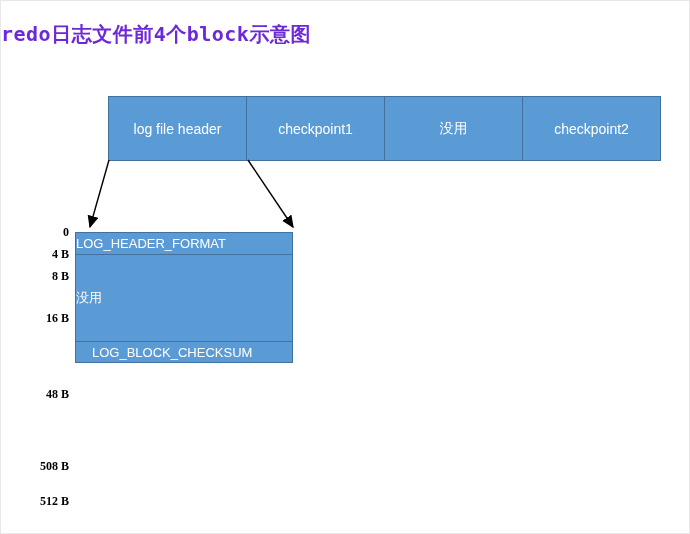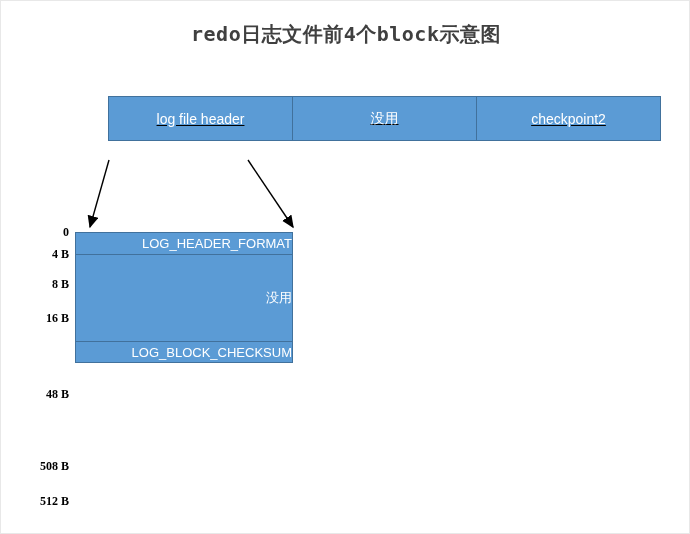--- a/index.html
+++ b/index.html
@@ -17,40 +17,38 @@
     box-sizing: border-box;
     border: 1px solid #e8e8e8;
   }
 
   
   #title {
     position: absolute;
     left: 0;
     top: 20px;
     width: 690px;
-    text-align: center;
     font-family: "DejaVu Sans Mono", "Liberation Mono", monospace;
     font-size: 20px;
     font-weight: bold;
-    color: #404040;
+    color: #6d28d9;
     letter-spacing: 0.5px;
     white-space: nowrap;
   }
 
   
   #blockrow {
     position: absolute;
     left: 107px;
     top: 95px;
     width: 553px;
-    height: 45px;
+    height: 65px;
     display: flex;
     box-sizing: border-box;
     border: 1px solid #41719c;
-    text-decoration: underline;
   }
   .blockcell {
     flex: 1 1 0;
     background: #5b9bd5;
     color: #ffffff;
     font-size: 14px;
     display: flex;
     align-items: center;
     justify-content: center;
     box-sizing: border-box;
@@ -77,21 +75,21 @@
     width: 218px;
     box-sizing: border-box;
     border: 1px solid #41719c;
   }
   .drow {
     background: #5b9bd5;
     color: #ffffff;
     font-size: 13px;
     display: flex;
     align-items: center;
-    justify-content: flex-end;
+    justify-content: flex-start;
     box-sizing: border-box;
     border-bottom: 1px solid #41719c;
     white-space: nowrap;
   }
   .drow:last-child { border-bottom: none; padding-left: 16px; }
 
   
   .offset {
     position: absolute;
     font-family: "Liberation Serif", "DejaVu Serif", serif;
@@ -107,20 +105,23 @@
 </head>
 <body>
 
 <div id="canvas">
 
   <div id="title">redo日志文件前4个block示意图</div>
 
   <div id="blockrow">
     <div class="blockcell">
       <span>log file header</span>
+    </div>
+    <div class="blockcell">
+      <span>checkpoint1</span>
     </div>
     <div class="blockcell">
       <span>没用</span>
     </div>
     <div class="blockcell">
       <span>checkpoint2</span>
     </div>
   </div>
 
   <svg id="arrows" viewBox="0 0 690 534">
@@ -140,19 +141,19 @@
     <div class="drow" style="height:87px">
       <span>没用</span>
     </div>
     <div class="drow" style="height:20px">
       <span>LOG_BLOCK_CHECKSUM</span>
     </div>
   </div>
 
   <div class="offset" style="top:224px">0</div>
   <div class="offset" style="top:246px">4 B</div>
-  <div class="offset" style="top:276px">8 B</div>
+  <div class="offset" style="top:268px">8 B</div>
   <div class="offset" style="top:310px">16 B</div>
   <div class="offset" style="top:386px">48 B</div>
   <div class="offset" style="top:458px">508 B</div>
   <div class="offset" style="top:493px">512 B</div>
 
 </div>
 
 </body></html>

